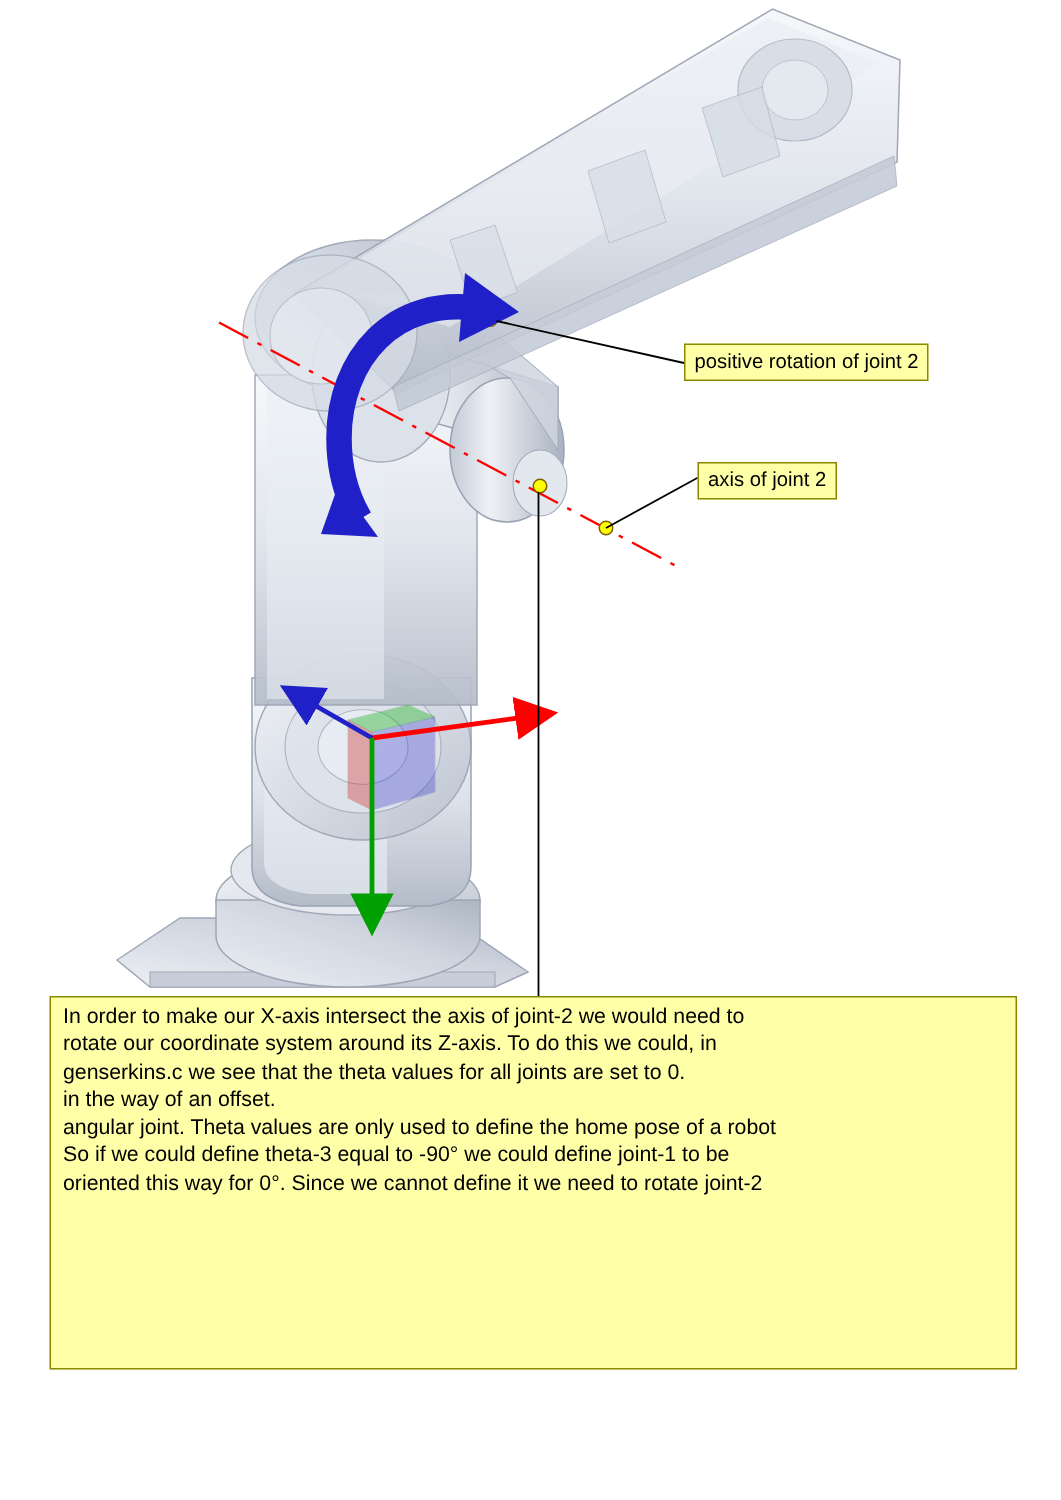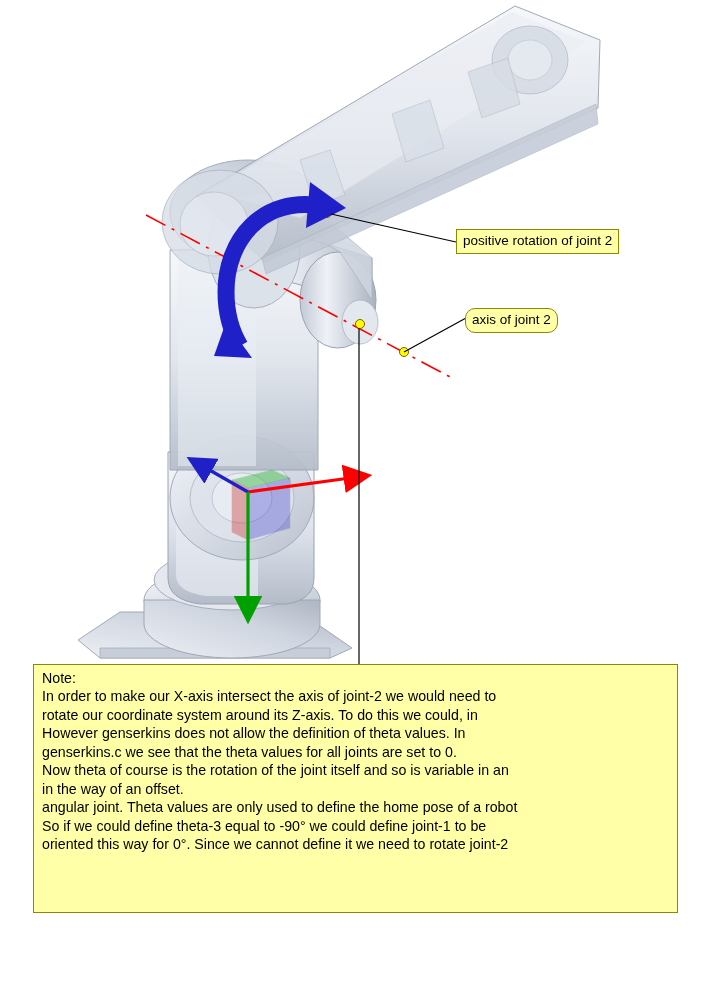--- a/index.html
+++ b/index.html
@@ -38,21 +38,20 @@
     white-space: nowrap;
     box-sizing: border-box;
   }
   #callout-rotation {
     left: 456px;
     top: 229px;
   }
   #callout-axis {
     left: 465px;
     top: 308px;
-    border-radius: 10px;
   }
   #note-box {
     position: absolute;
     left: 33px;
     top: 664px;
     width: 645px;
     height: 249px;
     background: #ffffa8;
     border: 1px solid #8a8a00;
     box-sizing: border-box;
@@ -189,25 +188,22 @@
 
   <div class="callout" id="callout-rotation">
     <span>positive rotation of joint 2</span>
   </div>
 
   <div class="callout" id="callout-axis">
     <span>axis of joint 2</span>
   </div>
 
   <div id="note-box">
-    <p class="note-title">Note:</p>
     <p>In order to make our X-axis intersect the axis of joint-2 we would need to</p>
     <p>rotate our coordinate system around its Z-axis. To do this we could, in</p>
-    <p>However genserkins does not allow the definition of theta values. In</p>
     <p>genserkins.c we see that the theta values for all joints are set to 0.</p>
-    <p>Now theta of course is the rotation of the joint itself and so is variable in an</p>
     <p>in the way of an offset.</p>
     <p>angular joint. Theta values are only used to define the home pose of a robot</p>
     <p>So if we could define theta-3 equal to -90° we could define joint-1  to be</p>
     <p>oriented this way for 0°.  Since we cannot define it we need to rotate joint-2</p>
   </div>
 
 </div>
 
 </body></html>

